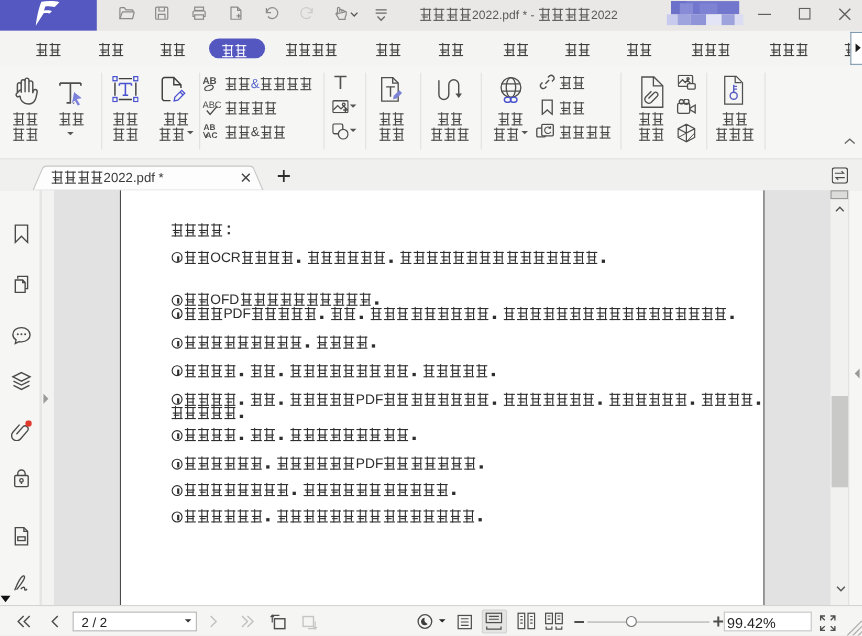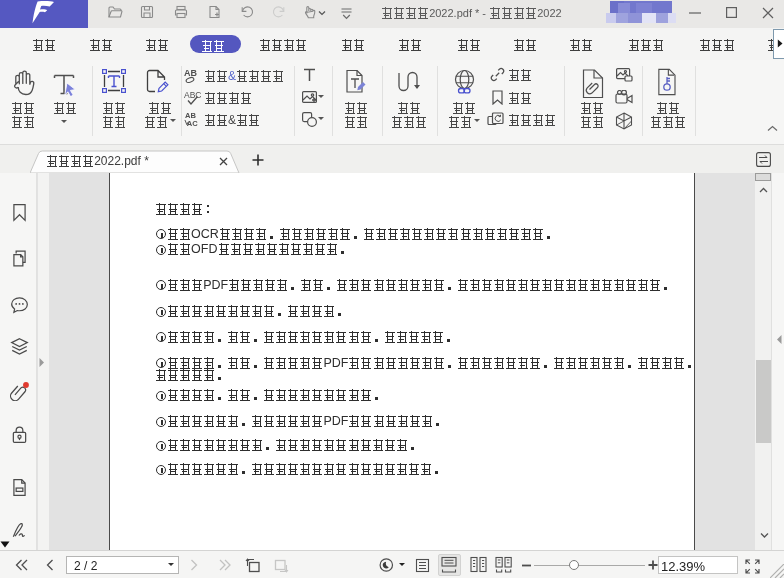--- a/index.html
+++ b/index.html
@@ -330,21 +330,21 @@
   </svg>
 <div class="abs" style="left:755.5px;top:360px;width:15px;height:83px;background:#c9c9c8"></div>
 <svg class="icon" style="left:759.5px;top:531.5px" width="9" height="7" viewBox="0 0 9 7">
     <path d="M1 1.5 L4.5 5 L8 1.5" fill="none" stroke="#555" stroke-width="1.3"></path>
   </svg>
 <svg class="icon" style="left:775.5px;top:333.5px" width="7" height="11" viewBox="0 0 7 11">
     <path d="M5.5 1 L1 5.5 L5.5 10 Z" fill="#9a9a9a"></path>
   </svg>
 <div class="doctext" style="left:155px;top:202.0px"><i class="k"></i><i class="k"></i><i class="k"></i><i class="k"></i><i class="pc"></i></div>
 <div class="doctext" style="left:155px;top:226.5px"><i class="c"></i><i class="k"></i><i class="k"></i>OCR<i class="k"></i><i class="k"></i><i class="k"></i><i class="k"></i><i class="p"></i><i class="k"></i><i class="k"></i><i class="k"></i><i class="k"></i><i class="k"></i><i class="k"></i><i class="p"></i><i class="k"></i><i class="k"></i><i class="k"></i><i class="k"></i><i class="k"></i><i class="k"></i><i class="k"></i><i class="k"></i><i class="k"></i><i class="k"></i><i class="k"></i><i class="k"></i><i class="k"></i><i class="k"></i><i class="k"></i><i class="p"></i></div>
-<div class="doctext" style="left:155px;top:242px"><i class="c"></i><i class="k"></i><i class="k"></i>OFD<i class="k"></i><i class="k"></i><i class="k"></i><i class="k"></i><i class="k"></i><i class="k"></i><i class="k"></i><i class="k"></i><i class="k"></i><i class="k"></i><i class="p"></i></div>
+<div class="doctext" style="left:155px;top:265px"><i class="c"></i><i class="k"></i><i class="k"></i>OFD<i class="k"></i><i class="k"></i><i class="k"></i><i class="k"></i><i class="k"></i><i class="k"></i><i class="k"></i><i class="k"></i><i class="k"></i><i class="k"></i><i class="p"></i></div>
 <div class="doctext" style="left:155px;top:277.7px"><i class="c"></i><i class="k"></i><i class="k"></i><i class="k"></i>PDF<i class="k"></i><i class="k"></i><i class="k"></i><i class="k"></i><i class="k"></i><i class="p"></i><i class="k"></i><i class="k"></i><i class="p"></i><i class="k"></i><i class="k"></i><i class="k"></i><i class="k"></i><i class="k"></i><i class="k"></i><i class="k"></i><i class="k"></i><i class="k"></i><i class="p"></i><i class="k"></i><i class="k"></i><i class="k"></i><i class="k"></i><i class="k"></i><i class="k"></i><i class="k"></i><i class="k"></i><i class="k"></i><i class="k"></i><i class="k"></i><i class="k"></i><i class="k"></i><i class="k"></i><i class="k"></i><i class="k"></i><i class="k"></i><i class="p"></i></div>
 <div class="doctext" style="left:155px;top:304.0px"><i class="c"></i><i class="k"></i><i class="k"></i><i class="k"></i><i class="k"></i><i class="k"></i><i class="k"></i><i class="k"></i><i class="k"></i><i class="k"></i><i class="p"></i><i class="k"></i><i class="k"></i><i class="k"></i><i class="k"></i><i class="p"></i></div>
 <div class="doctext" style="left:155px;top:329.7px"><i class="c"></i><i class="k"></i><i class="k"></i><i class="k"></i><i class="k"></i><i class="p"></i><i class="k"></i><i class="k"></i><i class="p"></i><i class="k"></i><i class="k"></i><i class="k"></i><i class="k"></i><i class="k"></i><i class="k"></i><i class="k"></i><i class="k"></i><i class="k"></i><i class="p"></i><i class="k"></i><i class="k"></i><i class="k"></i><i class="k"></i><i class="k"></i><i class="p"></i></div>
 <div class="doctext" style="left:155px;top:355.5px"><i class="c"></i><i class="k"></i><i class="k"></i><i class="k"></i><i class="k"></i><i class="p"></i><i class="k"></i><i class="k"></i><i class="p"></i><i class="k"></i><i class="k"></i><i class="k"></i><i class="k"></i><i class="k"></i>PDF<i class="k"></i><i class="k"></i><i class="k"></i><i class="k"></i><i class="k"></i><i class="k"></i><i class="k"></i><i class="k"></i><i class="p"></i><i class="k"></i><i class="k"></i><i class="k"></i><i class="k"></i><i class="k"></i><i class="k"></i><i class="k"></i><i class="p"></i><i class="k"></i><i class="k"></i><i class="k"></i><i class="k"></i><i class="k"></i><i class="k"></i><i class="p"></i><i class="k"></i><i class="k"></i><i class="k"></i><i class="k"></i><i class="p"></i></div>
 <div class="doctext" style="left:155px;top:368.1px"><i class="k"></i><i class="k"></i><i class="k"></i><i class="k"></i><i class="k"></i><i class="p"></i></div>
 <div class="doctext" style="left:155px;top:388.1px"><i class="c"></i><i class="k"></i><i class="k"></i><i class="k"></i><i class="k"></i><i class="p"></i><i class="k"></i><i class="k"></i><i class="p"></i><i class="k"></i><i class="k"></i><i class="k"></i><i class="k"></i><i class="k"></i><i class="k"></i><i class="k"></i><i class="k"></i><i class="k"></i><i class="p"></i></div>
 <div class="doctext" style="left:155px;top:414.0px"><i class="c"></i><i class="k"></i><i class="k"></i><i class="k"></i><i class="k"></i><i class="k"></i><i class="k"></i><i class="p"></i><i class="k"></i><i class="k"></i><i class="k"></i><i class="k"></i><i class="k"></i><i class="k"></i>PDF<i class="k"></i><i class="k"></i><i class="k"></i><i class="k"></i><i class="k"></i><i class="k"></i><i class="k"></i><i class="p"></i></div>
 <div class="doctext" style="left:155px;top:438.4px"><i class="c"></i><i class="k"></i><i class="k"></i><i class="k"></i><i class="k"></i><i class="k"></i><i class="k"></i><i class="k"></i><i class="k"></i><i class="p"></i><i class="k"></i><i class="k"></i><i class="k"></i><i class="k"></i><i class="k"></i><i class="k"></i><i class="k"></i><i class="k"></i><i class="k"></i><i class="k"></i><i class="k"></i><i class="p"></i></div>
 <div class="doctext" style="left:155px;top:462.4px"><i class="c"></i><i class="k"></i><i class="k"></i><i class="k"></i><i class="k"></i><i class="k"></i><i class="k"></i><i class="p"></i><i class="k"></i><i class="k"></i><i class="k"></i><i class="k"></i><i class="k"></i><i class="k"></i><i class="k"></i><i class="k"></i><i class="k"></i><i class="k"></i><i class="k"></i><i class="k"></i><i class="k"></i><i class="k"></i><i class="k"></i><i class="p"></i></div>
 <div class="abs" id="statusbar"></div>
@@ -399,18 +399,18 @@
   </svg>
 <svg class="icon" style="left:522px;top:564px" width="9" height="3" viewBox="0 0 9 3">
     <path d="M0 1.5 h9" stroke="#4e4e4e" stroke-width="1.8"></path>
   </svg>
 <div class="abs" style="left:534px;top:564.5px;width:111px;height:1.5px;background:#a9a9a8"></div>
 <div class="abs" style="left:569px;top:560px;width:10px;height:10px;background:#fff;border:1.4px solid #7a7a79;border-radius:50%"></div>
 <svg class="icon" style="left:648px;top:560px" width="10" height="10" viewBox="0 0 10 10">
     <path d="M0.5 5 h9 M5 0.5 v9" stroke="#4e4e4e" stroke-width="1.8"></path>
   </svg>
 <div class="abs" style="left:658px;top:556px;width:80px;height:18px;background:#fff;border:1px solid #c4c4c3"></div>
-<div class="abs" style="left:661px;top:558.5px;font-size:13px;color:#222">12.39%</div>
+<div class="abs" style="left:661px;top:558.5px;font-size:13px;color:#222">99.42%</div>
 <svg class="icon" style="left:745px;top:559px" width="15" height="15" viewBox="0 0 15 15" fill="none" stroke="#4e4e4e" stroke-width="1.3">
     <path d="M1 5 V1 h4 M10 1 h4 v4 M14 10 v4 h-4 M5 14 H1 v-4 M1.2 1.2 l3.6 3.6 M13.8 1.2 l-3.6 3.6 M13.8 13.8 l-3.6-3.6 M1.2 13.8 l3.6-3.6" stroke-width="1.2"></path>
   </svg>
 <svg class="icon" style="left:770px;top:564px" width="14" height="14" viewBox="0 0 14 14">
     <path d="M14 0 L0 14 M14 5 L5 14 M14 10 L10 14" stroke="#b0b0af" stroke-width="1.2"></path>
   </svg>
 </body></html>

